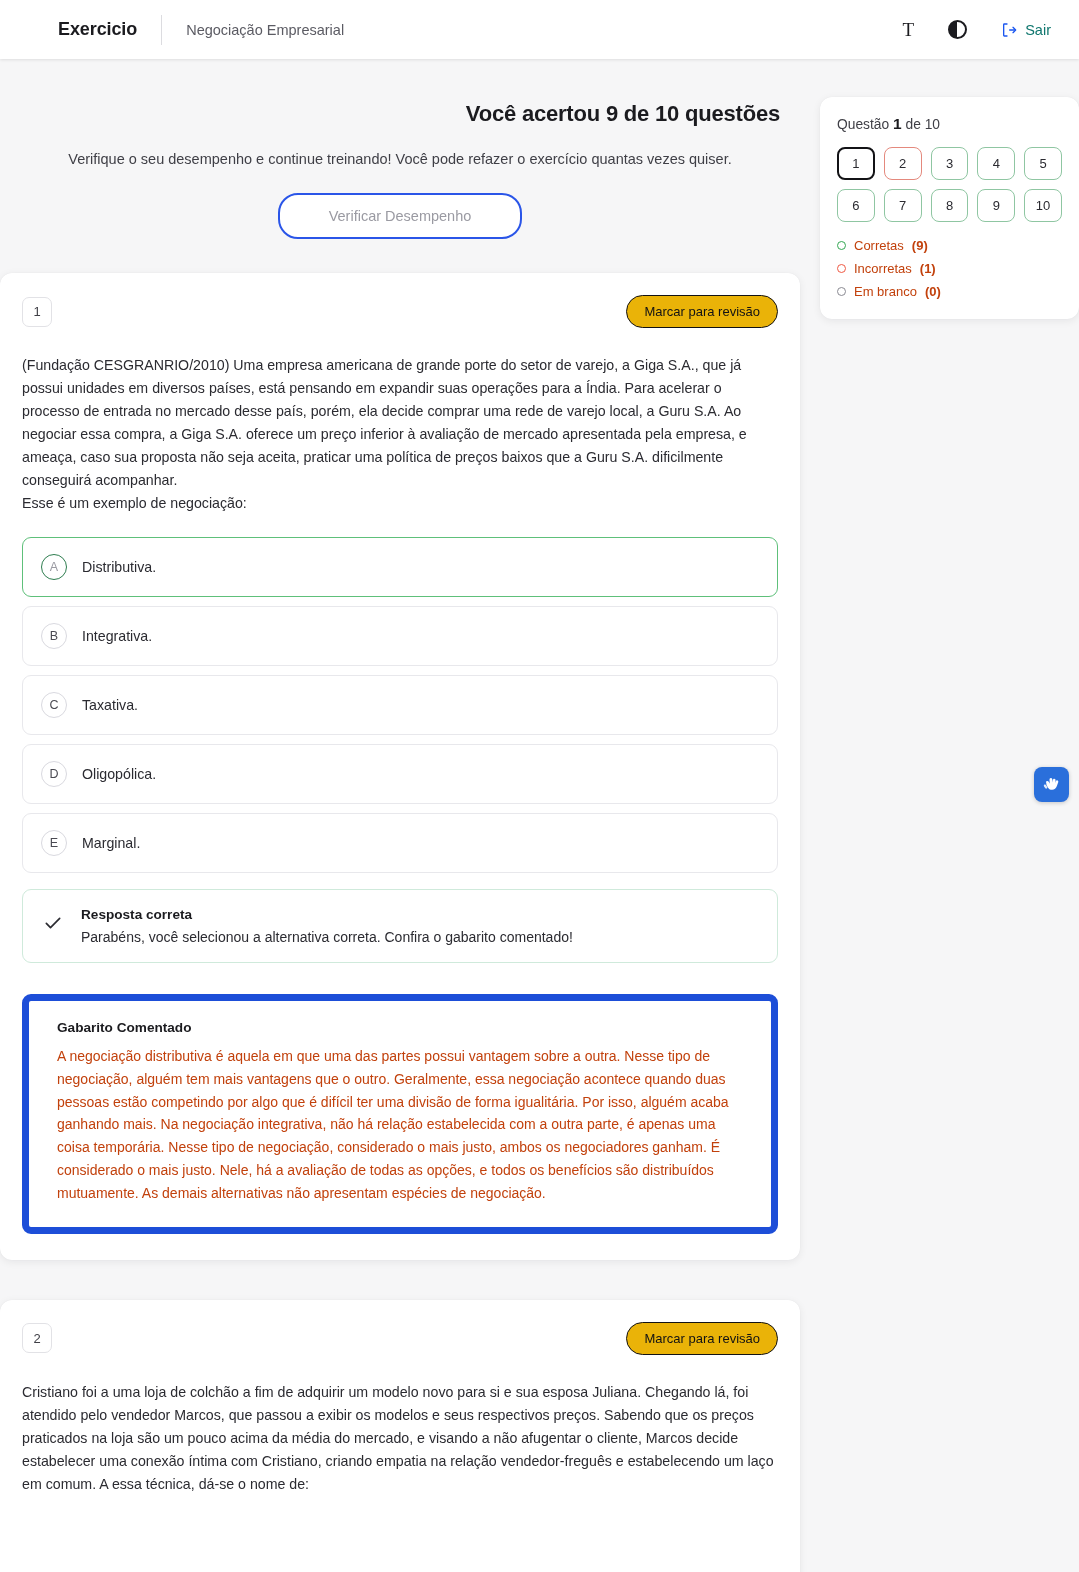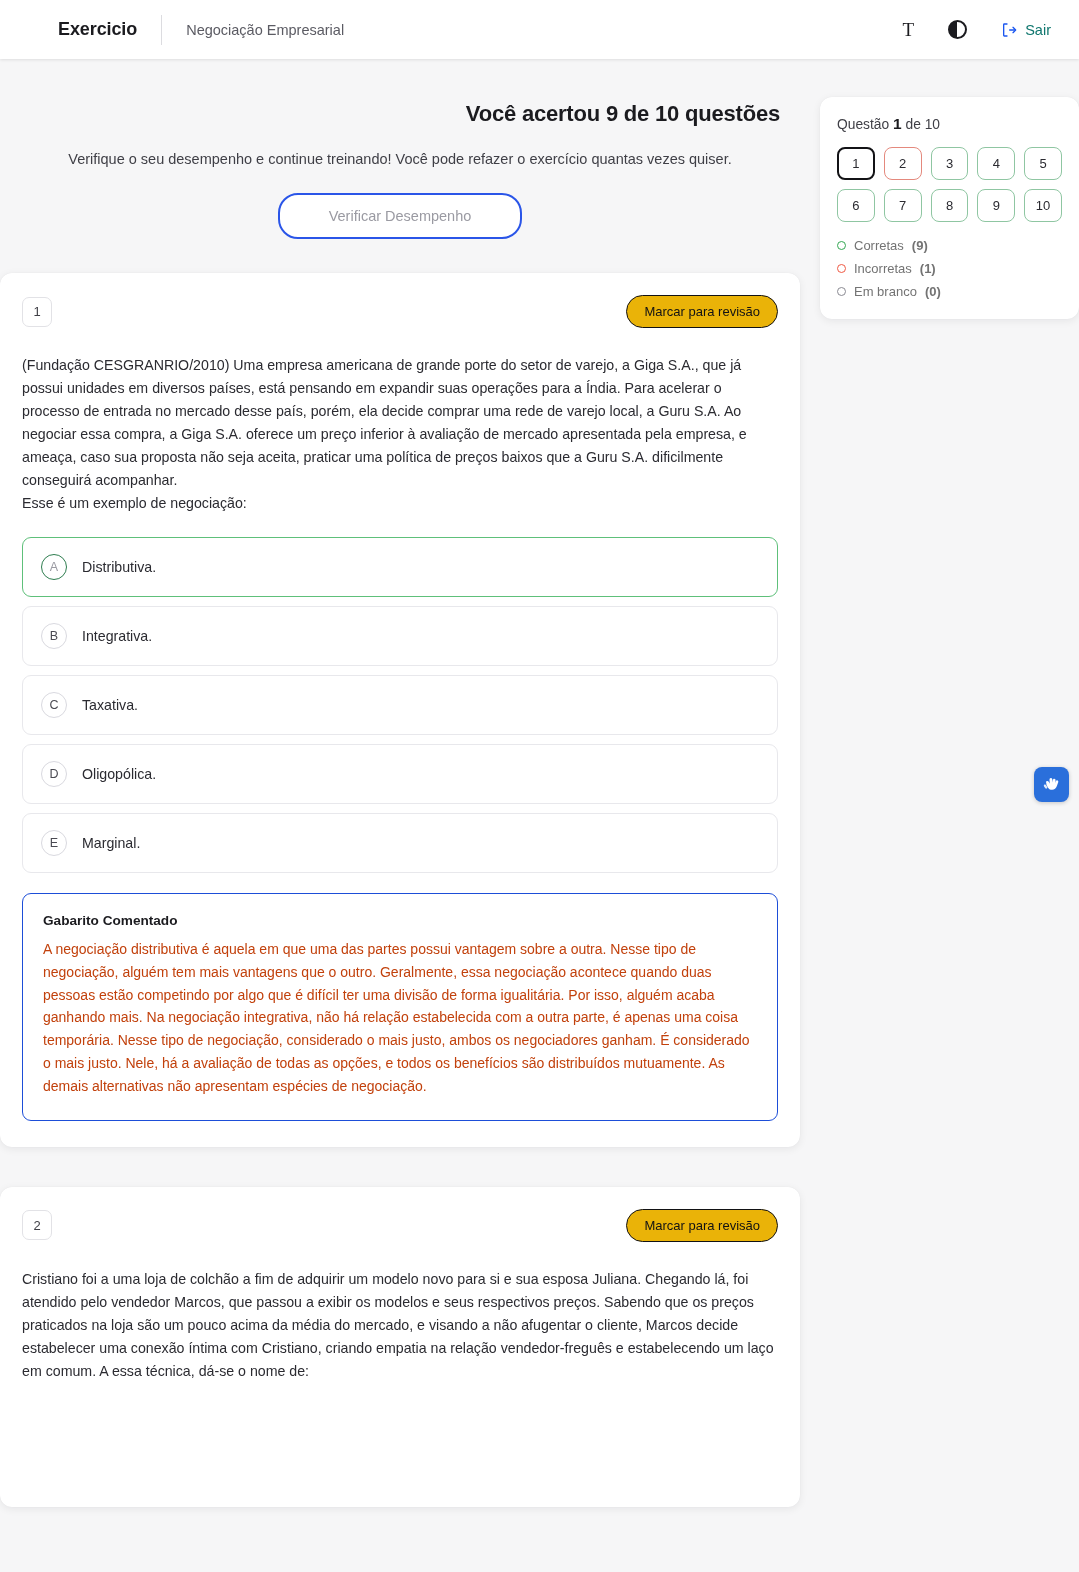--- a/index.html
+++ b/index.html
@@ -223,24 +223,24 @@
     margin: 0 0 7px;
   }
   .feedback-text {
     font-size: 14px;
     color: #2b2b31;
     margin: 0;
   }
 
   
   .gabarito {
-    margin-top: 20px;
-    border: 1px solid #1d4ed8;
+    margin-top: 31px;
+    border: 7px solid #1d4ed8;
     border-radius: 9px;
-    padding: 19px 20px 22px;
+    padding: 19px 28px 22px;
     background: #ffffff;
   }
   .gabarito-title {
     font-size: 13.6px;
     font-weight: 700;
     color: #1b1b1f;
     margin: 0 0 10px;
   }
   .gabarito-text {
     font-size: 14px;
@@ -280,21 +280,21 @@
     display: flex; align-items: center; justify-content: center;
   }
   .nav-btn.current { border: 2px solid #131316; }
   .nav-btn.wrong  { border-color: #e4897d; }
   .nav-btn.right  { border-color: #8fc6a2; }
 
   .legend { display: flex; flex-direction: column; gap: 8px; }
   .legend-row {
     display: flex; align-items: center; gap: 8px;
     font-size: 13px;
-    color: #737373;
+    color: #c2410c;
   }
   .dot {
     width: 9px; height: 9px;
     border-radius: 50%;
     border: 1.4px solid #8a8a92;
     flex: 0 0 9px;
   }
   .dot.green { border-color: #34a853; }
   .dot.red { border-color: #ef5a45; }
   .legend-row b { font-weight: 700; }
@@ -377,20 +377,29 @@
         <div class="alt">
           <span class="letter">D</span>
           <span class="alt-text">Oligopólica.</span>
         </div>
         <div class="alt">
           <span class="letter">E</span>
           <span class="alt-text">Marginal.</span>
         </div>
       </div>
 
+      <div class="feedback">
+        <svg class="check-icon" viewBox="0 0 24 24" fill="none" stroke="#2b2b31" stroke-width="2" stroke-linecap="round" stroke-linejoin="round">
+          <path d="M4 12.5l5 5L20 6.5"></path>
+        </svg>
+        <div>
+          <p class="feedback-title">Resposta correta</p>
+          <p class="feedback-text">Parabéns, você selecionou a alternativa correta. Confira o gabarito comentado!</p>
+        </div>
+      </div>
 
       <div class="gabarito">
         <p class="gabarito-title">Gabarito Comentado</p>
         <p class="gabarito-text">A negociação distributiva é aquela em que uma das partes possui vantagem sobre a outra. Nesse tipo de negociação, alguém tem mais vantagens que o outro. Geralmente, essa negociação acontece quando duas pessoas estão competindo por algo que é difícil ter uma divisão de forma igualitária. Por isso, alguém acaba ganhando mais. Na negociação integrativa, não há relação estabelecida com a outra parte, é apenas uma coisa temporária. Nesse tipo de negociação, considerado o mais justo, ambos os negociadores ganham. É considerado o mais justo. Nele, há a avaliação de todas as opções, e todos os benefícios são distribuídos mutuamente. As demais alternativas não apresentam espécies de negociação.</p>
       </div>
     </div>
 
     <div class="q-card" style="min-height:320px;">
       <div class="q-head">
         <div class="q-number">2</div>

